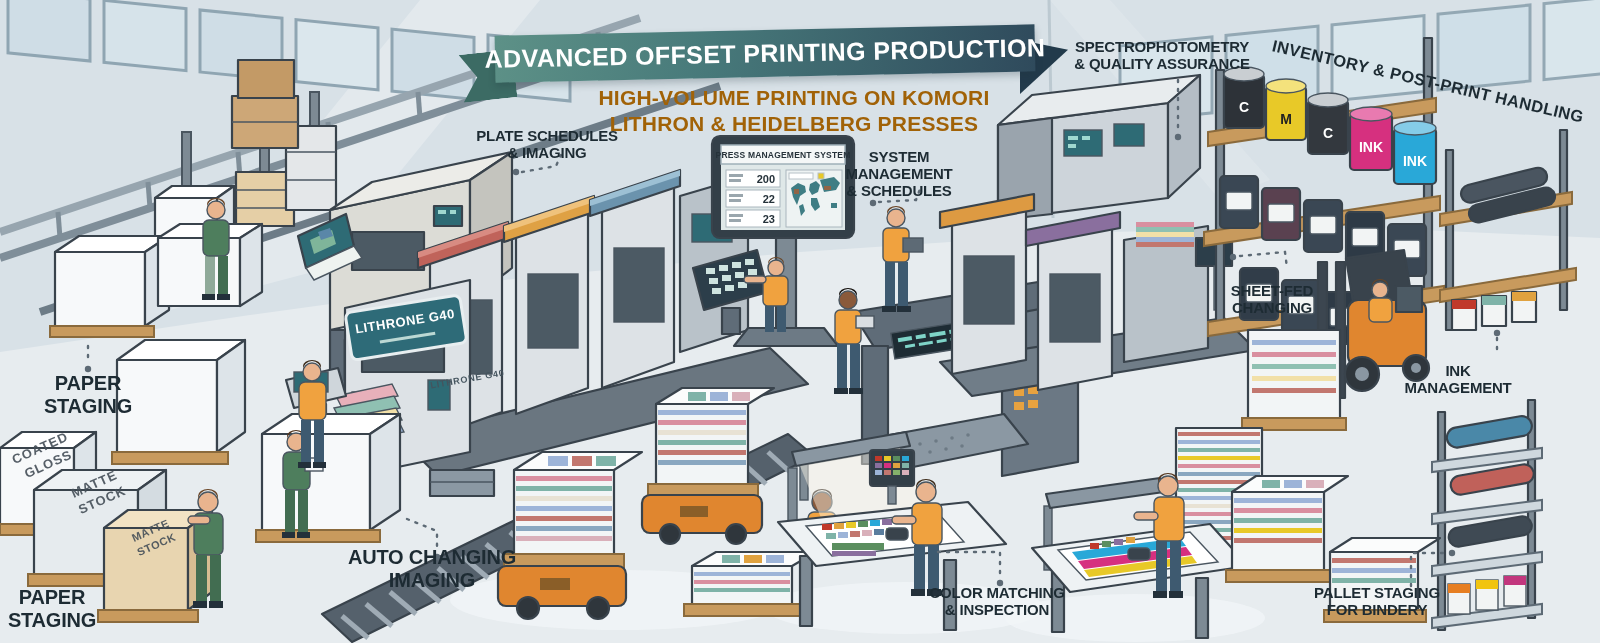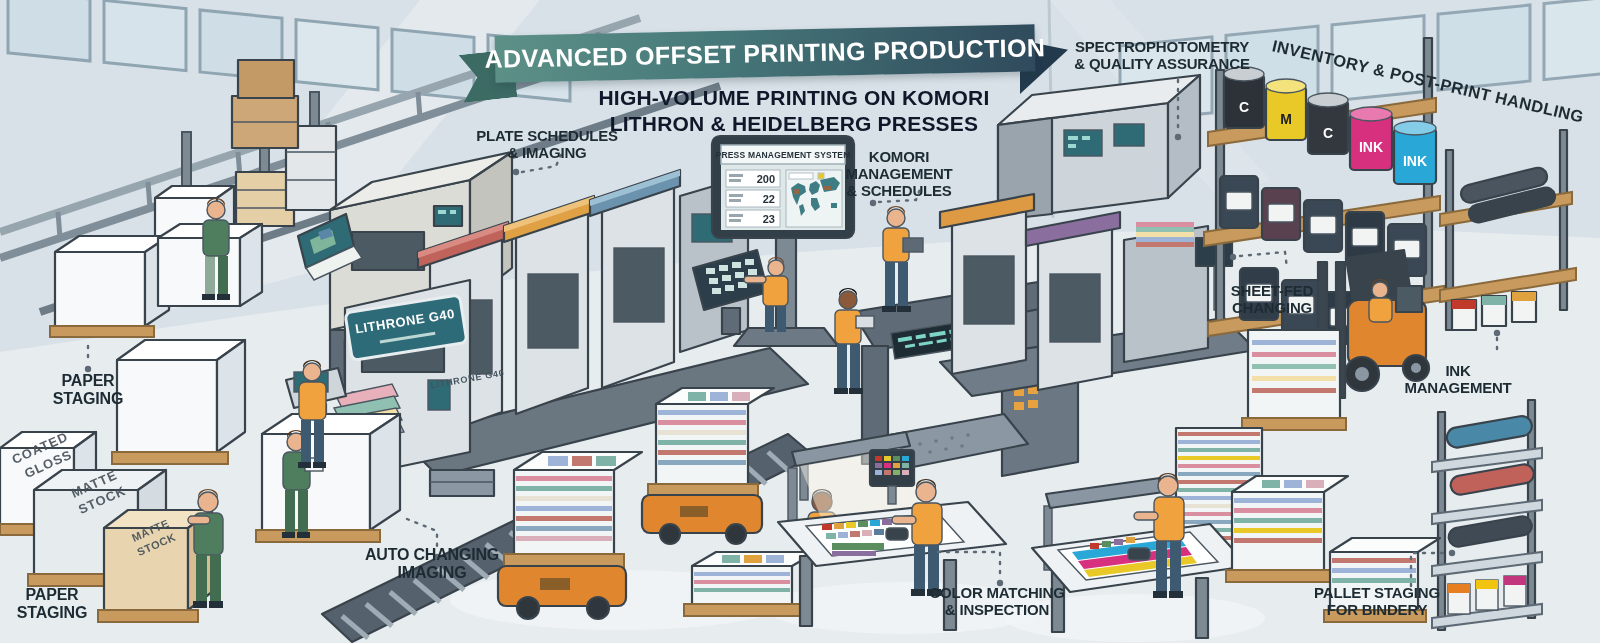--- a/index.html
+++ b/index.html
@@ -28,24 +28,24 @@
   .ribbon{position:absolute;left:495px;top:30px;width:540px;height:47px;z-index:3;
           background:linear-gradient(100deg,#5d9187 0%,#47797a 40%,#2f4a5c 100%);
           color:#fff;display:flex;align-items:center;justify-content:center;
           font-size:25px;font-weight:700;letter-spacing:.4px;transform:rotate(-1.2deg);
           box-shadow:0 4px 7px rgba(30,50,60,.25);white-space:nowrap;}
   .tailL{position:absolute;left:461px;top:52px;width:54px;height:48px;background:#3c6b64;z-index:2;
          clip-path:polygon(100% 0,100% 100%,0 100%,30% 50%,0 0);transform:rotate(-6deg);}
   .tailR{position:absolute;left:1020px;top:40px;width:48px;height:54px;background:#223a4b;z-index:2;
          clip-path:polygon(0 0,100% 18%,0 100%);}
   .subtitle{position:absolute;left:534px;width:520px;text-align:center;z-index:3;
-            color:#0f172a;font-size:21px;font-weight:700;letter-spacing:.2px;white-space:nowrap;}
+            color:#a16207;font-size:21px;font-weight:700;letter-spacing:.2px;white-space:nowrap;}
   .callout{position:absolute;z-index:4;color:#1d2b33;font-weight:700;font-size:15px;
            line-height:1.14;text-align:center;letter-spacing:-.2px;transform:translateX(-50%);white-space:nowrap;}
-  .callout.big{font-size:16px;}
+  .callout.big{font-size:20px;}
   .callout.inv{font-size:16.5px;letter-spacing:.4px;transform:translateX(-50%) rotate(13deg);}
 </style>
 </head>
 <body>
 
 <div class="scene">
 
 <svg width="1600" height="643" viewBox="0 0 1600 643">
 
   <g>
@@ -840,21 +840,21 @@
   <span>ADVANCED OFFSET PRINTING PRODUCTION</span>
 </div>
 <div class="subtitle" style="top:86px">HIGH-VOLUME PRINTING ON KOMORI</div>
 <div class="subtitle" style="top:112px">LITHRON &amp; HEIDELBERG PRESSES</div>
 
 <div class="callout" style="left:547px;top:127px">
   <div>PLATE SCHEDULES</div>
   <div>&amp; IMAGING</div>
 </div>
 <div class="callout" style="left:899px;top:148px">
-  <div>KOMORI</div>
+  <div>SYSTEM</div>
   <div>MANAGEMENT</div>
   <div>&amp; SCHEDULES</div>
 </div>
 <div class="callout" style="left:1162px;top:38px">
   <div>SPECTROPHOTOMETRY</div>
   <div>&amp; QUALITY ASSURANCE</div>
 </div>
 <div class="callout inv" style="left:1428px;top:72px">
   <div>INVENTORY &amp; POST-PRINT HANDLING</div>
 </div>

